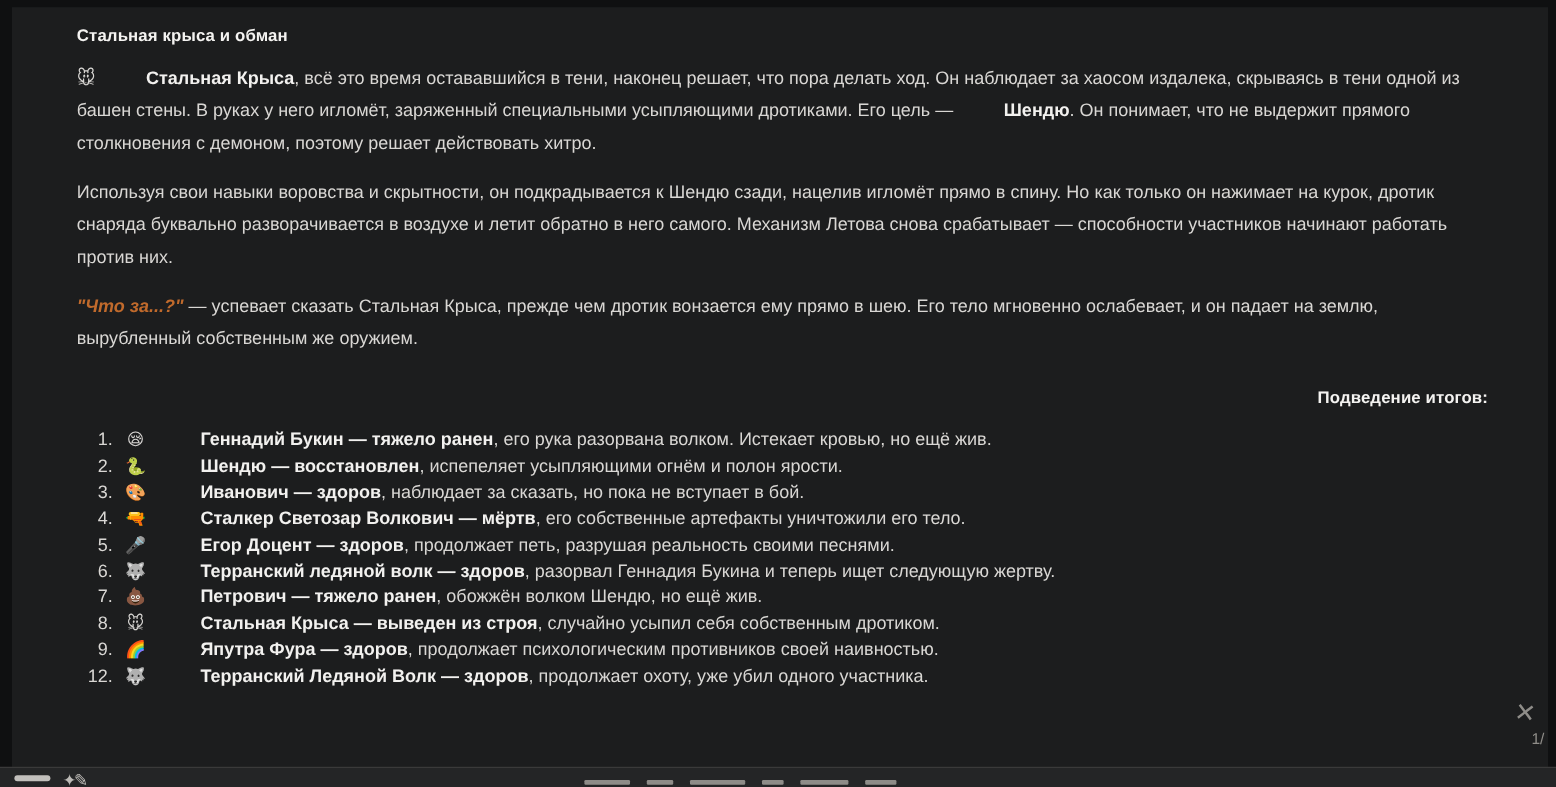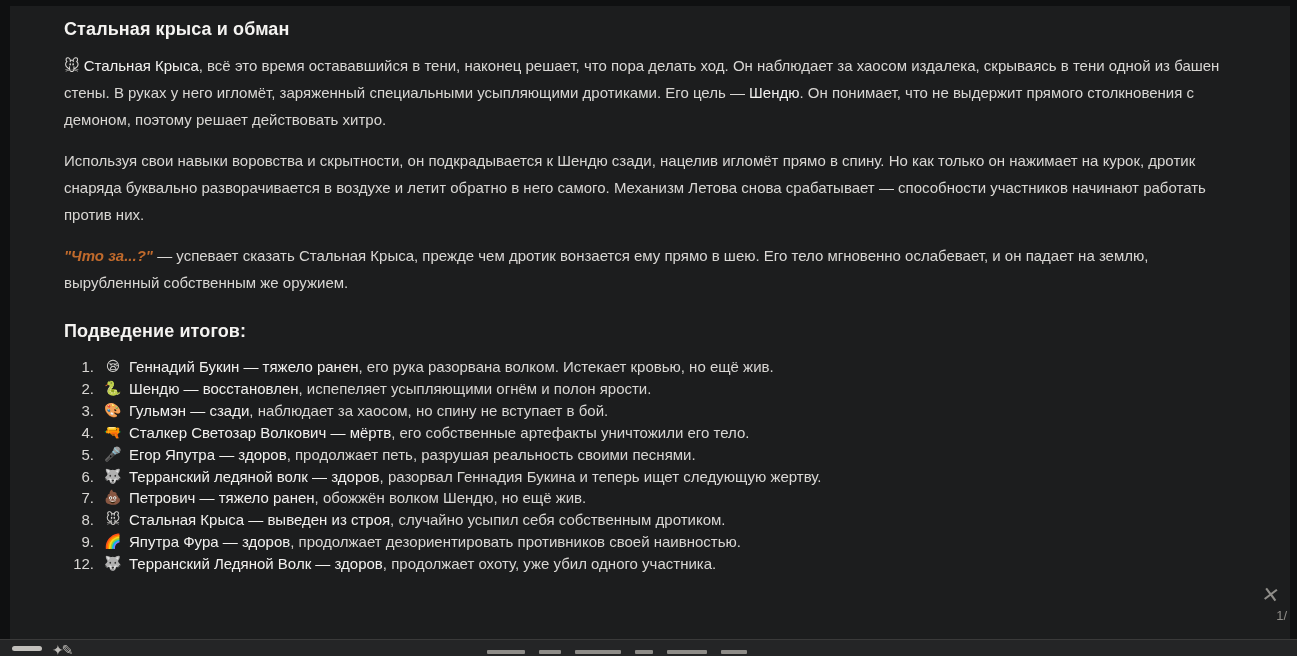--- a/index.html
+++ b/index.html
@@ -12,26 +12,26 @@
   .surface{
     position:absolute;left:10px;top:6px;right:7px;bottom:16px;
     background:#1c1d1e;overflow:hidden;
   }
   .content{
     position:absolute;left:0;top:0;right:0;
     padding:12px 50px 0 54px;
     color:#d9d7d4;font-size:15px;
   }
   h2.heading{
-    margin:0 0 12px 0;font-size:18px;line-height:22px;
+    margin:0 0 12px 0;font-size:14px;line-height:22px;
     color:#f4f3f1;font-weight:700;letter-spacing:.1px;
   }
-  h2.heading.second{margin-top:24px;margin-bottom:14px;}
+  h2.heading.second{margin-top:24px;margin-bottom:14px;text-align:right;}
   p.para{margin:0 0 14px 0;line-height:27px;}
-  p.para strong, .txt strong{color:#f2f1ef;font-weight:400;}
+  p.para strong, .txt strong{color:#f2f1ef;font-weight:700;margin-left:38px;}
   .emoji{margin-right:4px;}
   .quote{color:#c06a2c;font-style:italic;font-weight:700;}
   ol.results{list-style:none;margin:2px 0 0 0;padding:0;}
   ol.results li{display:flex;line-height:21.9px;}
   .num{width:30px;min-width:30px;text-align:right;margin-right:7px;}
   .emo{width:24px;min-width:24px;text-align:center;margin-right:4px;font-size:14px;}
   .txt{flex:1;}
   .bottom-bar{
     position:absolute;left:0;right:0;bottom:0;height:16px;
     background:#242526;border-top:1px solid #3a3a3a;overflow:hidden;
@@ -72,51 +72,51 @@
           <span class="txt"><strong>Геннадий Букин — тяжело ранен</strong><span>, его рука разорвана волком. Истекает кровью, но ещё жив.</span></span>
         </li>
       <li>
           <span class="num">2.</span>
           <span class="emo">🐍</span>
           <span class="txt"><strong>Шендю — восстановлен</strong><span>, испепеляет усыпляющими огнём и полон ярости.</span></span>
         </li>
       <li>
           <span class="num">3.</span>
           <span class="emo">🎨</span>
-          <span class="txt"><strong>Гульмэн — сзади</strong><span>, наблюдает за хаосом, но спину не вступает в бой.</span></span>
+          <span class="txt"><strong>Иванович — здоров</strong><span>, наблюдает за сказать, но пока не вступает в бой.</span></span>
         </li>
       <li>
           <span class="num">4.</span>
           <span class="emo">🔫</span>
           <span class="txt"><strong>Сталкер Светозар Волкович — мёртв</strong><span>, его собственные артефакты уничтожили его тело.</span></span>
         </li>
       <li>
           <span class="num">5.</span>
           <span class="emo">🎤</span>
-          <span class="txt"><strong>Егор Япутра — здоров</strong><span>, продолжает петь, разрушая реальность своими песнями.</span></span>
+          <span class="txt"><strong>Егор Доцент — здоров</strong><span>, продолжает петь, разрушая реальность своими песнями.</span></span>
         </li>
       <li>
           <span class="num">6.</span>
           <span class="emo">🐺</span>
           <span class="txt"><strong>Терранский ледяной волк — здоров</strong><span>, разорвал Геннадия Букина и теперь ищет следующую жертву.</span></span>
         </li>
       <li>
           <span class="num">7.</span>
           <span class="emo">💩</span>
           <span class="txt"><strong>Петрович — тяжело ранен</strong><span>, обожжён волком Шендю, но ещё жив.</span></span>
         </li>
       <li>
           <span class="num">8.</span>
           <span class="emo">🐭</span>
           <span class="txt"><strong>Стальная Крыса — выведен из строя</strong><span>, случайно усыпил себя собственным дротиком.</span></span>
         </li>
       <li>
           <span class="num">9.</span>
           <span class="emo">🌈</span>
-          <span class="txt"><strong>Япутра Фура — здоров</strong><span>, продолжает дезориентировать противников своей наивностью.</span></span>
+          <span class="txt"><strong>Япутра Фура — здоров</strong><span>, продолжает психологическим противников своей наивностью.</span></span>
         </li>
       <li>
           <span class="num">12.</span>
           <span class="emo">🐺</span>
           <span class="txt"><strong>Терранский Ледяной Волк — здоров</strong><span>, продолжает охоту, уже убил одного участника.</span></span>
         </li>
     </ol>
 
   </div>
 

